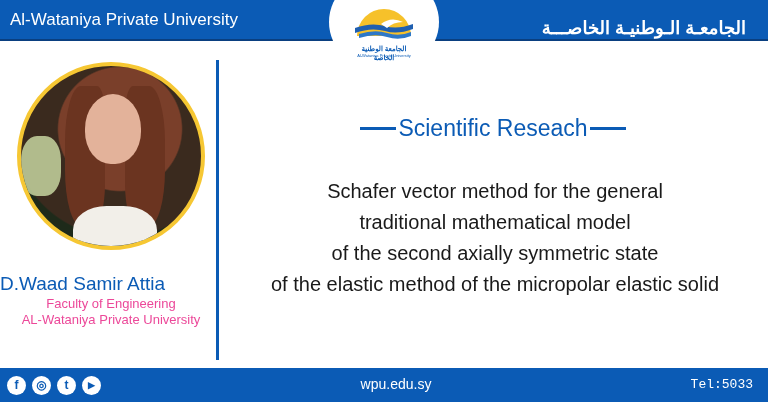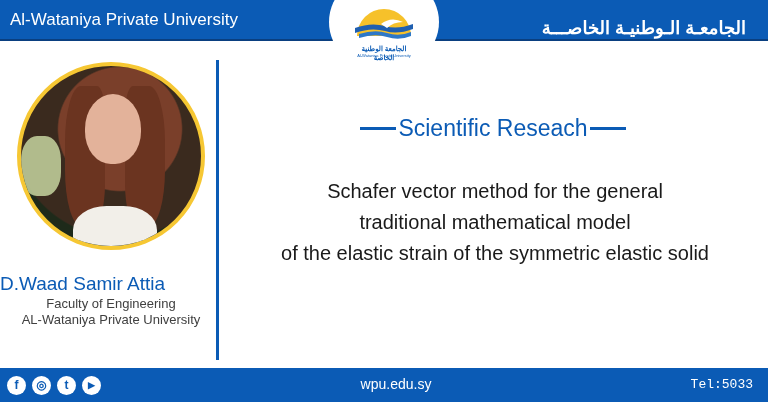--- a/index.html
+++ b/index.html
@@ -60,21 +60,21 @@
       background: #cfe0a8; border-radius: 40%;
       opacity: 0.8;
     }
 
     .person-name {
       position: absolute; left: 0; top: 273px; width: 222px; text-align: left;
       color: #0b5bb5; font-size: 19px; line-height: 22px;
     }
     .person-line {
       position: absolute; left: 0; width: 222px; text-align: center;
-      color: #404040; font-size: 13px; line-height: 16px;
+      color: #ec4899; font-size: 13px; line-height: 16px;
     }
     .person-faculty { top: 296px; }
     .person-univ { top: 312px; }
 
     .vertical-divider {
       position: absolute; left: 216px; top: 60px; width: 3px; height: 300px;
       background: #0b5bb5;
     }
 
     .section-heading {
@@ -148,21 +148,22 @@
 
 <div class="section-heading">
   <div class="heading-dash"></div>
   <div class="heading-text">Scientific Reseach</div>
   <div class="heading-dash"></div>
 </div>
 
 <div class="research-title">
   <span>Schafer vector method for the general</span>
   <span>traditional mathematical model</span>
-  <span>of the elastic strain of the symmetric elastic solid</span>
+  <span>of the second axially symmetric state</span>
+  <span>of the elastic method of the micropolar elastic solid</span>
 </div>
 
 <div class="bottom-bar"></div>
 <div class="social-icons">
   <div class="social-icon">f</div>
   <div class="social-icon">◎</div>
   <div class="social-icon">t</div>
   <div class="social-icon" style="font-size:9px;">▶</div>
 </div>
 <div class="bottom-url">wpu.edu.sy</div>

